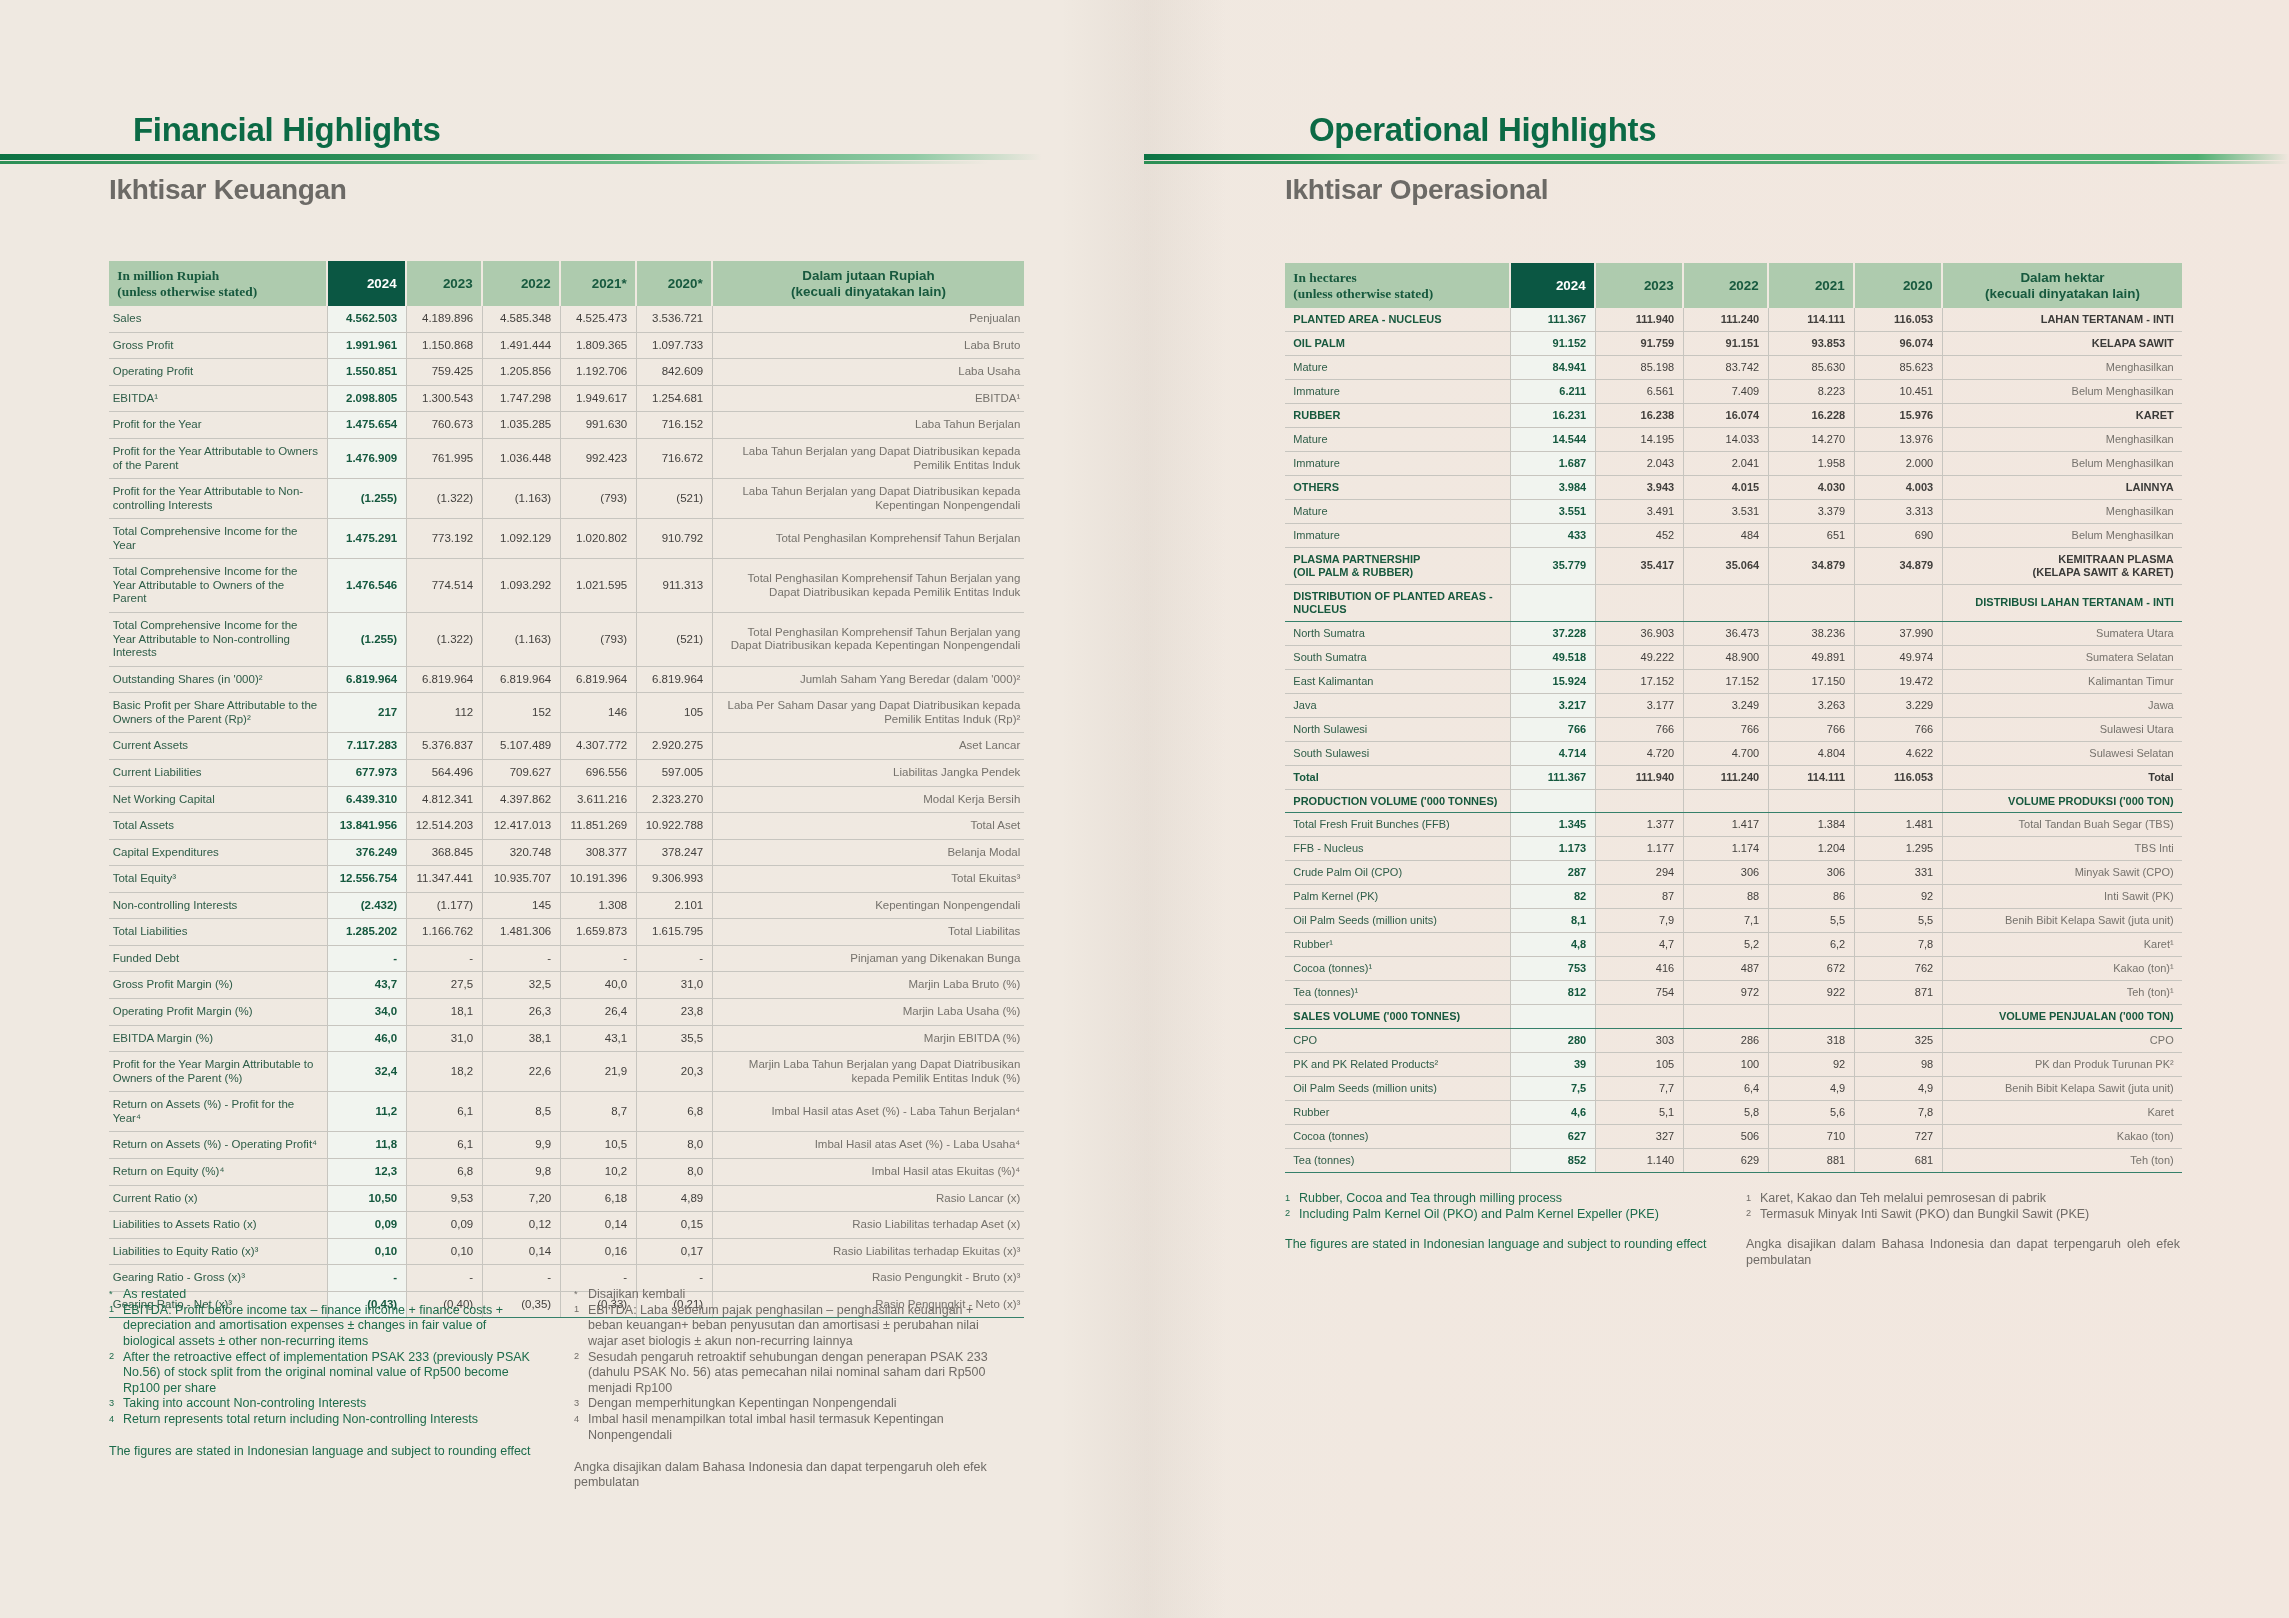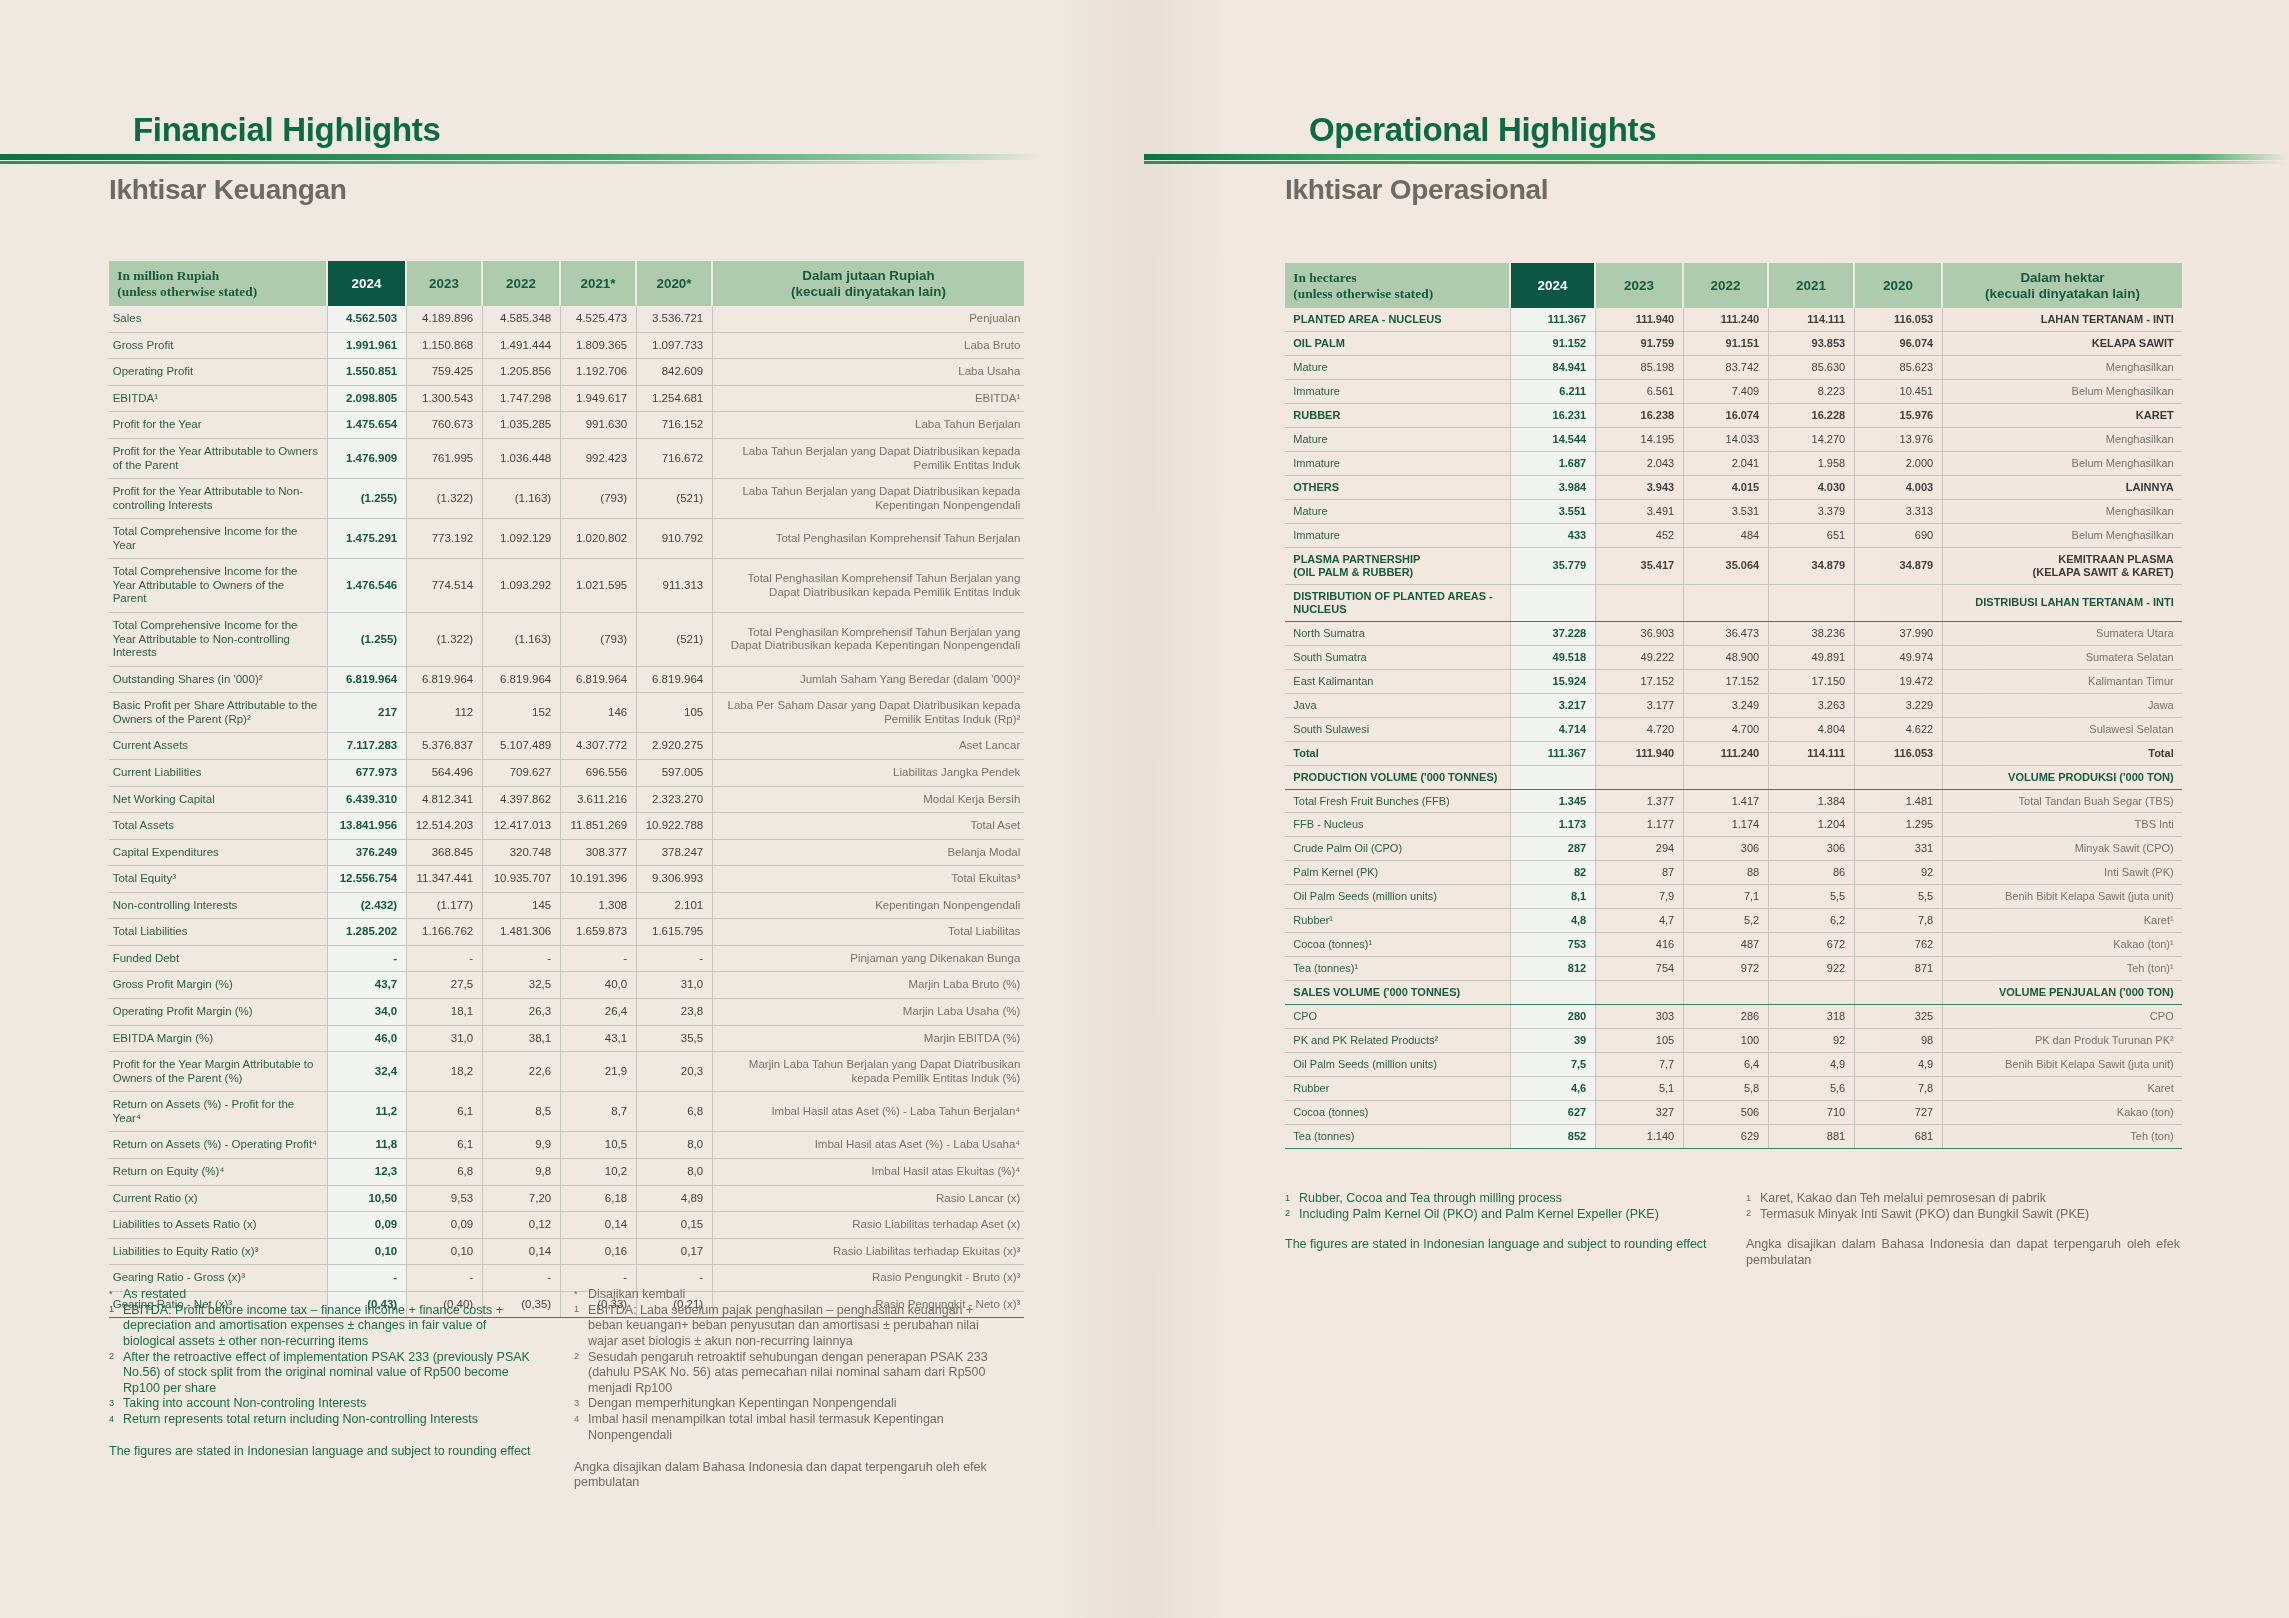--- a/index.html
+++ b/index.html
@@ -32,21 +32,21 @@
   #op-title{left:1285px;top:111px;} #op-ribbon{left:1144px;top:154px;width:1145px;}
   #op-sub{left:1285px;top:174px;}
 
   table{border-collapse:collapse;table-layout:fixed;position:absolute;}
   #fin-table{left:109px;top:261px;width:914px;font-size:11.5px;}
   #op-table{left:1285px;top:263px;width:896px;font-size:11px;}
   thead th{background:var(--head-bg);color:var(--green-head);font-weight:bold;font-size:13.4px;
     padding:6.5px 8.3px;vertical-align:middle;white-space:pre-line;line-height:1.2;}
   thead th + th{border-left:2.8px solid var(--bg);}
   th.hl{text-align:left;font-family:Liberation Serif, serif;}
-  th.yr{text-align:center;}
+  th.yr{text-align:right;}
   th.y24{background:var(--green-cell);color:#FFFFFF;}
   th.hr{text-align:center;}
   tbody td{padding:6px 8.3px;border-bottom:0.9px solid var(--line);vertical-align:middle;line-height:1.18;}
   #op-table tbody td{padding:5px 8.3px;}
   td.en{color:#2E5D48;text-align:left;padding-left:3.7px;white-space:pre-line;}
   td.y{text-align:right;color:var(--txt);border-left:0.9px solid var(--line);font-variant-numeric:tabular-nums;}
   td.c24{background:var(--col24);color:#14583E;font-weight:bold;}
   td.idn{text-align:right;color:var(--gray);border-left:0.9px solid var(--line);padding-right:3.7px;white-space:pre-line;}
   tr.s td{border-top:1.8px solid var(--thick);}
   tr.h td{border-top:1.8px solid var(--thick);border-bottom:1.8px solid var(--thick);}
@@ -622,20 +622,29 @@
       <tr class="">
         <td class="en">Java</td>
         <td class="y c24">3.217</td>
         <td class="y">3.177</td>
         <td class="y">3.249</td>
         <td class="y">3.263</td>
         <td class="y">3.229</td>
         <td class="idn">Jawa</td>
       </tr>
       <tr class="">
+        <td class="en">North Sulawesi</td>
+        <td class="y c24">766</td>
+        <td class="y">766</td>
+        <td class="y">766</td>
+        <td class="y">766</td>
+        <td class="y">766</td>
+        <td class="idn">Sulawesi Utara</td>
+      </tr>
+      <tr class="">
         <td class="en">South Sulawesi</td>
         <td class="y c24">4.714</td>
         <td class="y">4.720</td>
         <td class="y">4.700</td>
         <td class="y">4.804</td>
         <td class="y">4.622</td>
         <td class="idn">Sulawesi Selatan</td>
       </tr>
       <tr class="s b">
         <td class="en">Total</td>

